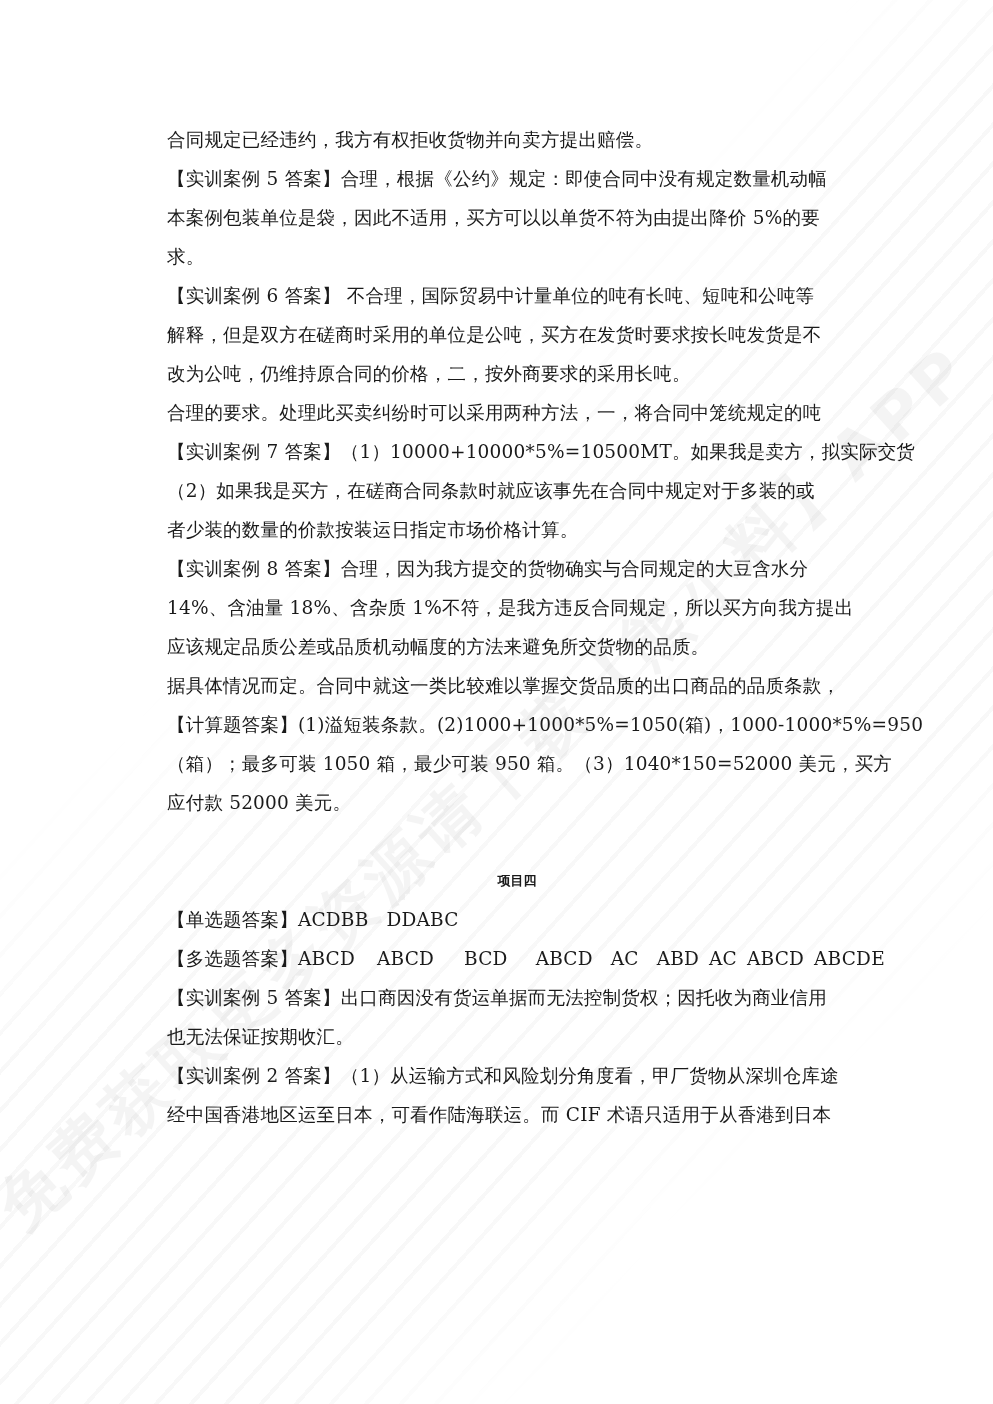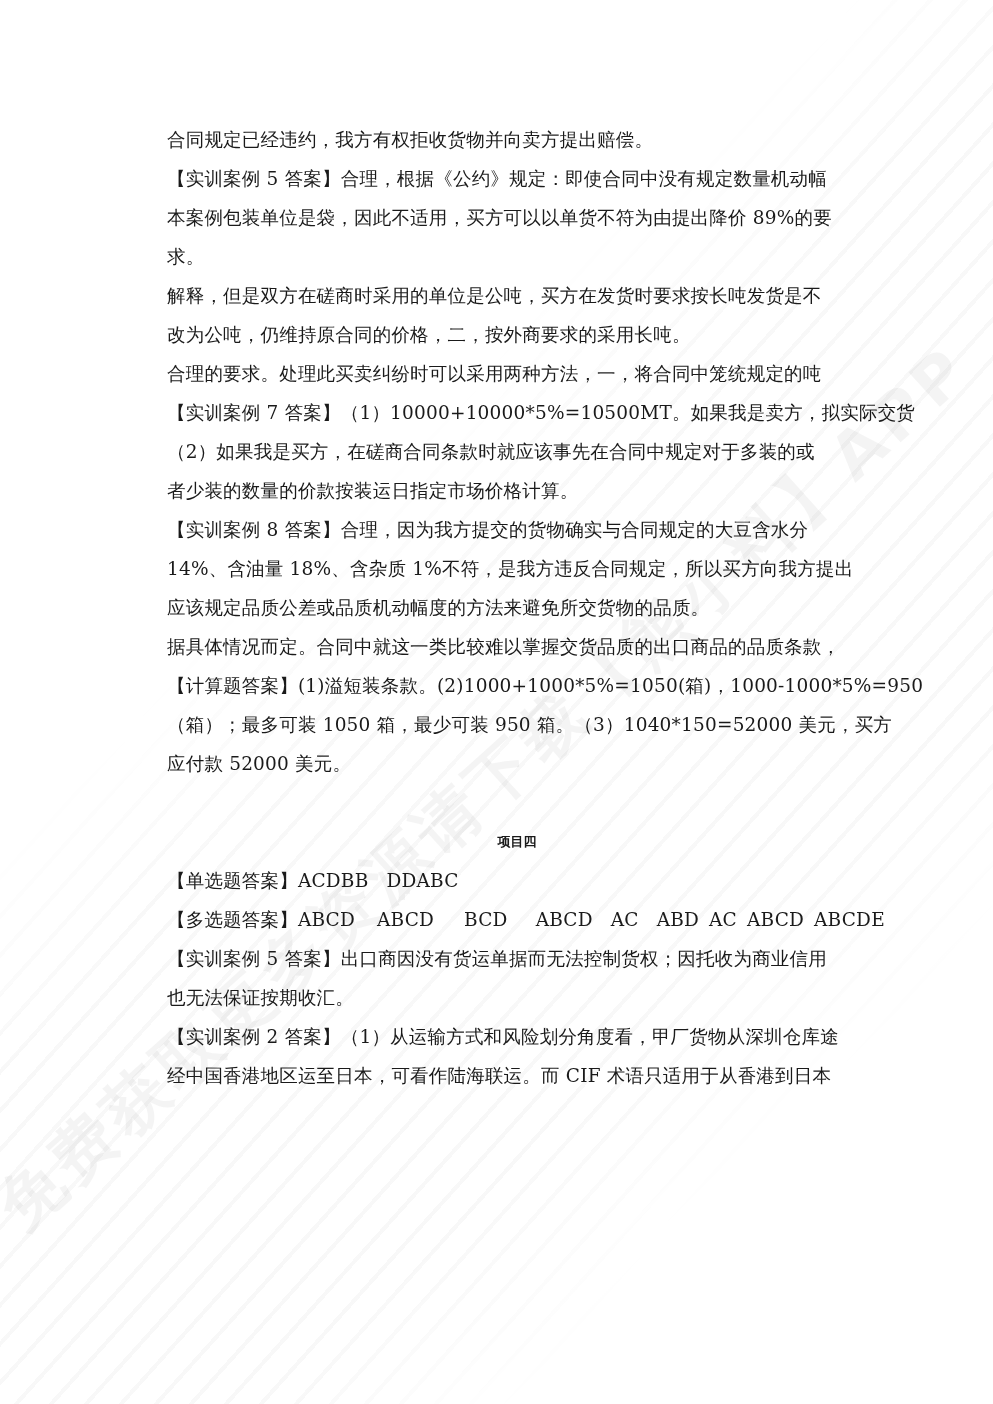--- a/index.html
+++ b/index.html
@@ -39,22 +39,23 @@
 </head>
 <body>
 
 <div class="page">
   <div class="stripes"></div>
   <div class="watermark">免费获取更多资源请下载【熊小料】APP</div>
 
   <div class="content">
     <div class="line">合同规定已经违约，我方有权拒收货物并向卖方提出赔偿。</div>
     <div class="line">【实训案例 5 答案】合理，根据《公约》规定：即使合同中没有规定数量机动幅</div>
-    <div class="line">本案例包装单位是袋，因此不适用，买方可以以单货不符为由提出降价 89%的要</div>
+    <div class="line">本案例包装单位是袋，因此不适用，买方可以以单货不符为由提出降价 5%的要</div>
     <div class="line">求。</div>
+    <div class="line">【实训案例 6 答案】 不合理，国际贸易中计量单位的吨有长吨、短吨和公吨等</div>
     <div class="line">解释，但是双方在磋商时采用的单位是公吨，买方在发货时要求按长吨发货是不</div>
     <div class="line">改为公吨，仍维持原合同的价格，二，按外商要求的采用长吨。</div>
     <div class="line">合理的要求。处理此买卖纠纷时可以采用两种方法，一，将合同中笼统规定的吨</div>
     <div class="line">【实训案例 7 答案】（1）10000+10000*5%=10500MT。如果我是卖方，拟实际交货</div>
     <div class="line">（2）如果我是买方，在磋商合同条款时就应该事先在合同中规定对于多装的或</div>
     <div class="line">者少装的数量的价款按装运日指定市场价格计算。</div>
     <div class="line">【实训案例 8 答案】合理，因为我方提交的货物确实与合同规定的大豆含水分</div>
     <div class="line">14%、含油量 18%、含杂质 1%不符，是我方违反合同规定，所以买方向我方提出</div>
     <div class="line">应该规定品质公差或品质机动幅度的方法来避免所交货物的品质。</div>
     <div class="line">据具体情况而定。合同中就这一类比较难以掌握交货品质的出口商品的品质条款，</div>

